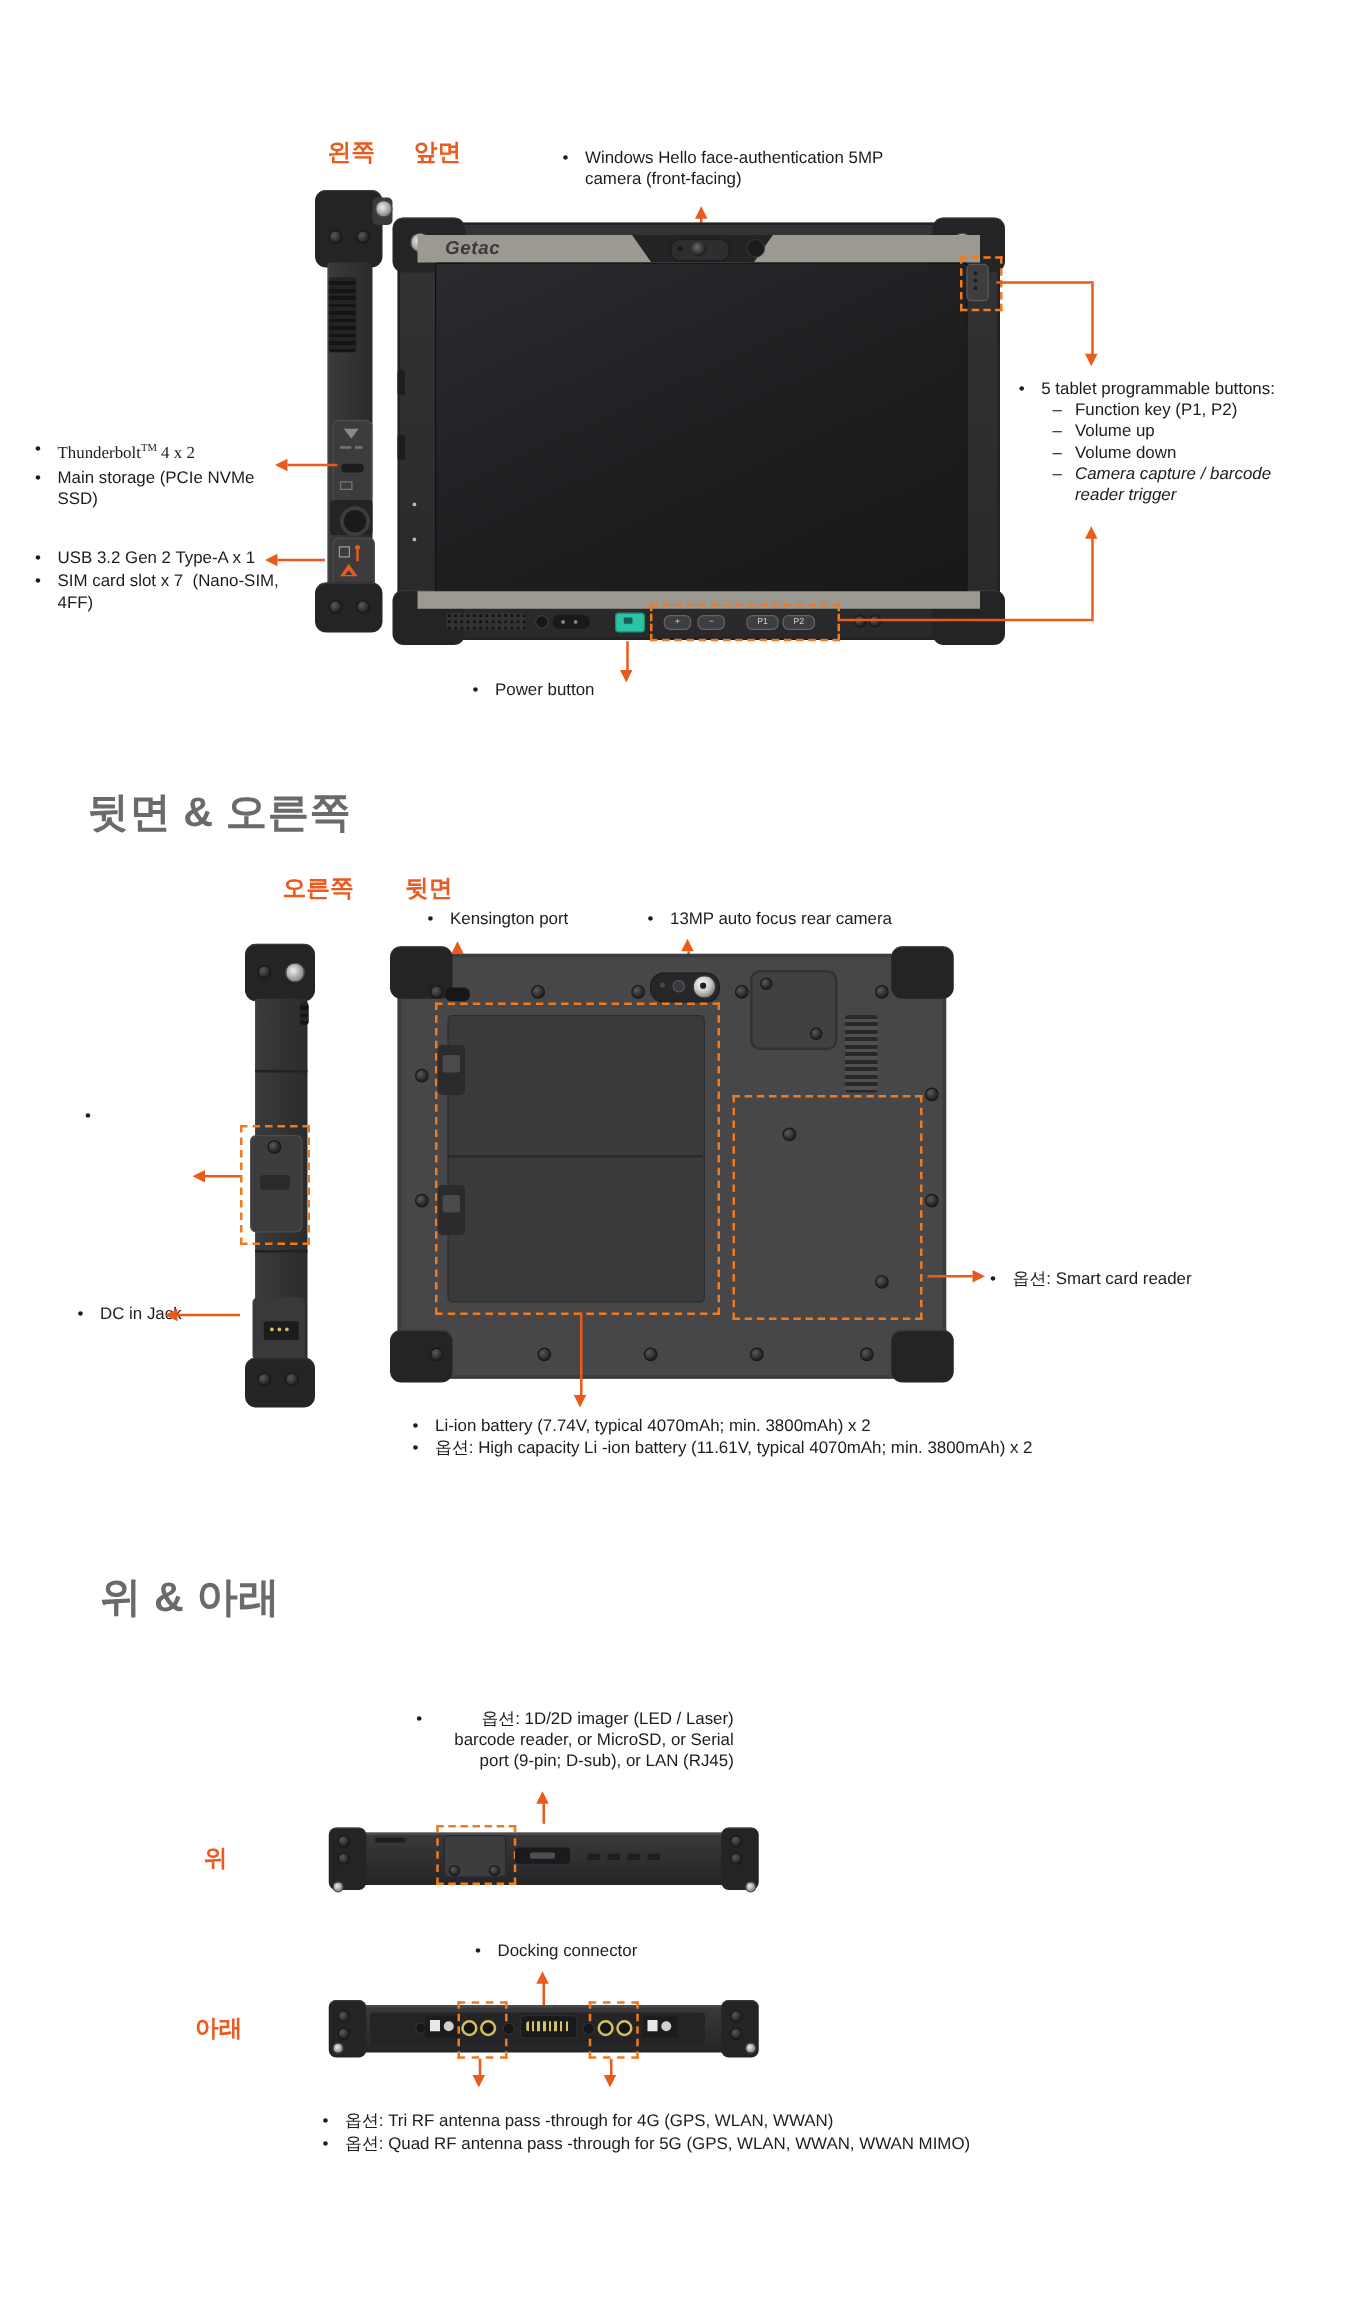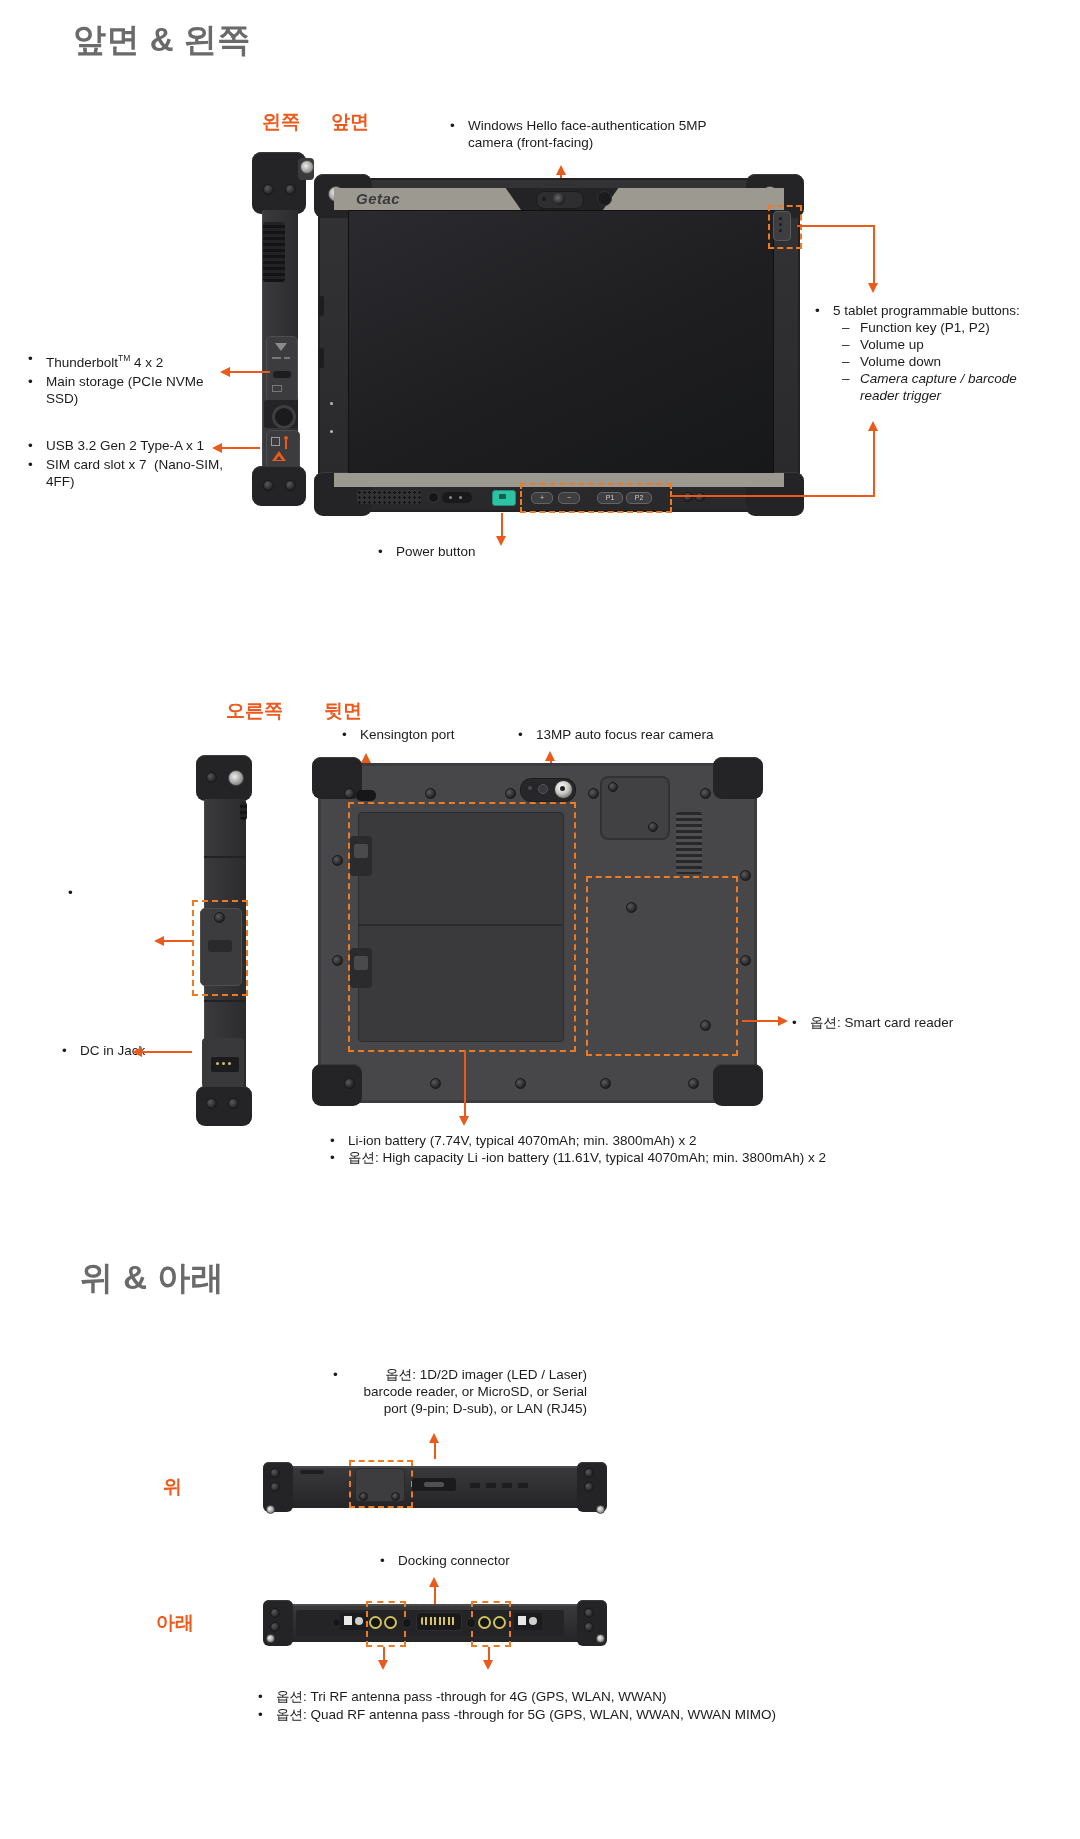--- a/index.html
+++ b/index.html
@@ -43,21 +43,20 @@
   .goldpins{position:absolute;background:repeating-linear-gradient(90deg,#d6c26a 0 2px,#1b1b19 2px 4.5px);border-radius:2px;}
   .rfring{position:absolute;width:9px;height:9px;border:2px solid #cfc063;border-radius:50%;background:#151513;}
   .darkdot{position:absolute;border-radius:50%;background:#161618;border:1px solid #303032;}
   .brand{position:absolute;font-size:15px;font-weight:700;font-style:italic;color:#3a3a3e;letter-spacing:.5px;}
 </style>
 </head>
 <body>
 
 <div class="stage">
 
-  <div class="h1" style="left:73px;top:18px;">앞면 &amp; 왼쪽</div>
   <div class="vlabel" style="left:262px;top:109px;">왼쪽</div>
   <div class="vlabel" style="left:331px;top:109px;">앞면</div>
 
   <div class="co" style="left:450px;top:117px;">
     <span class="bu"></span>
     <span class="tx" style="width:258px;">Windows Hello face-authentication 5MP camera (front-facing)</span>
   </div>
   <div class="abs">
     <div class="aline" style="left:560px;top:174px;width:2px;height:22px;"></div>
     <div class="ahead up" style="left:556px;top:165px;"></div>
@@ -86,21 +85,21 @@
     <div class="abs" style="left:272px;top:451px;width:0;height:0;border-left:7px solid transparent;border-right:7px solid transparent;border-bottom:10px solid #e95a1b;"></div>
     <div class="abs" style="left:276px;top:456px;width:0;height:0;border-left:3px solid transparent;border-right:3px solid transparent;border-bottom:4px solid #3c3c3e;"></div>
     <div class="bumper" style="left:252px;top:466px;width:54px;height:40px;"></div>
     <div class="screw" style="left:263px;top:480px;width:9px;height:9px;"></div>
     <div class="screw" style="left:285px;top:480px;width:9px;height:9px;"></div>
   </div>
 
   <div class="co" style="left:28px;top:350px;flex-direction:column;">
     <div style="display:flex;">
       <span class="bu"></span>
-      <span class="tx" style="width:162px;"><span>Thunderbolt</span><sup class="tm">TM</sup><span> 4 x 2</span></span>
+      <span class="tx" style="width:162px;font-family:Liberation Serif, serif;"><span>Thunderbolt</span><sup class="tm">TM</sup><span> 4 x 2</span></span>
     </div>
     <div style="display:flex;margin-top:2px;">
       <span class="bu"></span>
       <span class="tx" style="width:162px;">Main storage (PCIe NVMe SSD)</span>
     </div>
   </div>
   <div class="abs">
     <div class="aline" style="left:230px;top:371px;width:40px;height:2px;"></div>
     <div class="ahead left" style="left:220px;top:367px;"></div>
   </div>
@@ -197,20 +196,21 @@
 
   <div class="abs">
     <div class="aline" style="left:501px;top:513px;width:2px;height:25px;"></div>
     <div class="ahead down" style="left:496px;top:536px;"></div>
   </div>
   <div class="co" style="left:378px;top:543px;">
     <span class="bu"></span>
     <span class="tx">Power button</span>
   </div>
 
+  <div class="h1" style="left:70px;top:628px;">뒷면 &amp; 오른쪽</div>
   <div class="vlabel" style="left:226px;top:698px;">오른쪽</div>
   <div class="vlabel" style="left:324px;top:698px;">뒷면</div>
 
   <div class="co" style="left:342px;top:726px;">
     <span class="bu"></span>
     <span class="tx">Kensington port</span>
   </div>
   <div class="co" style="left:518px;top:726px;">
     <span class="bu"></span>
     <span class="tx">13MP auto focus rear camera</span>

